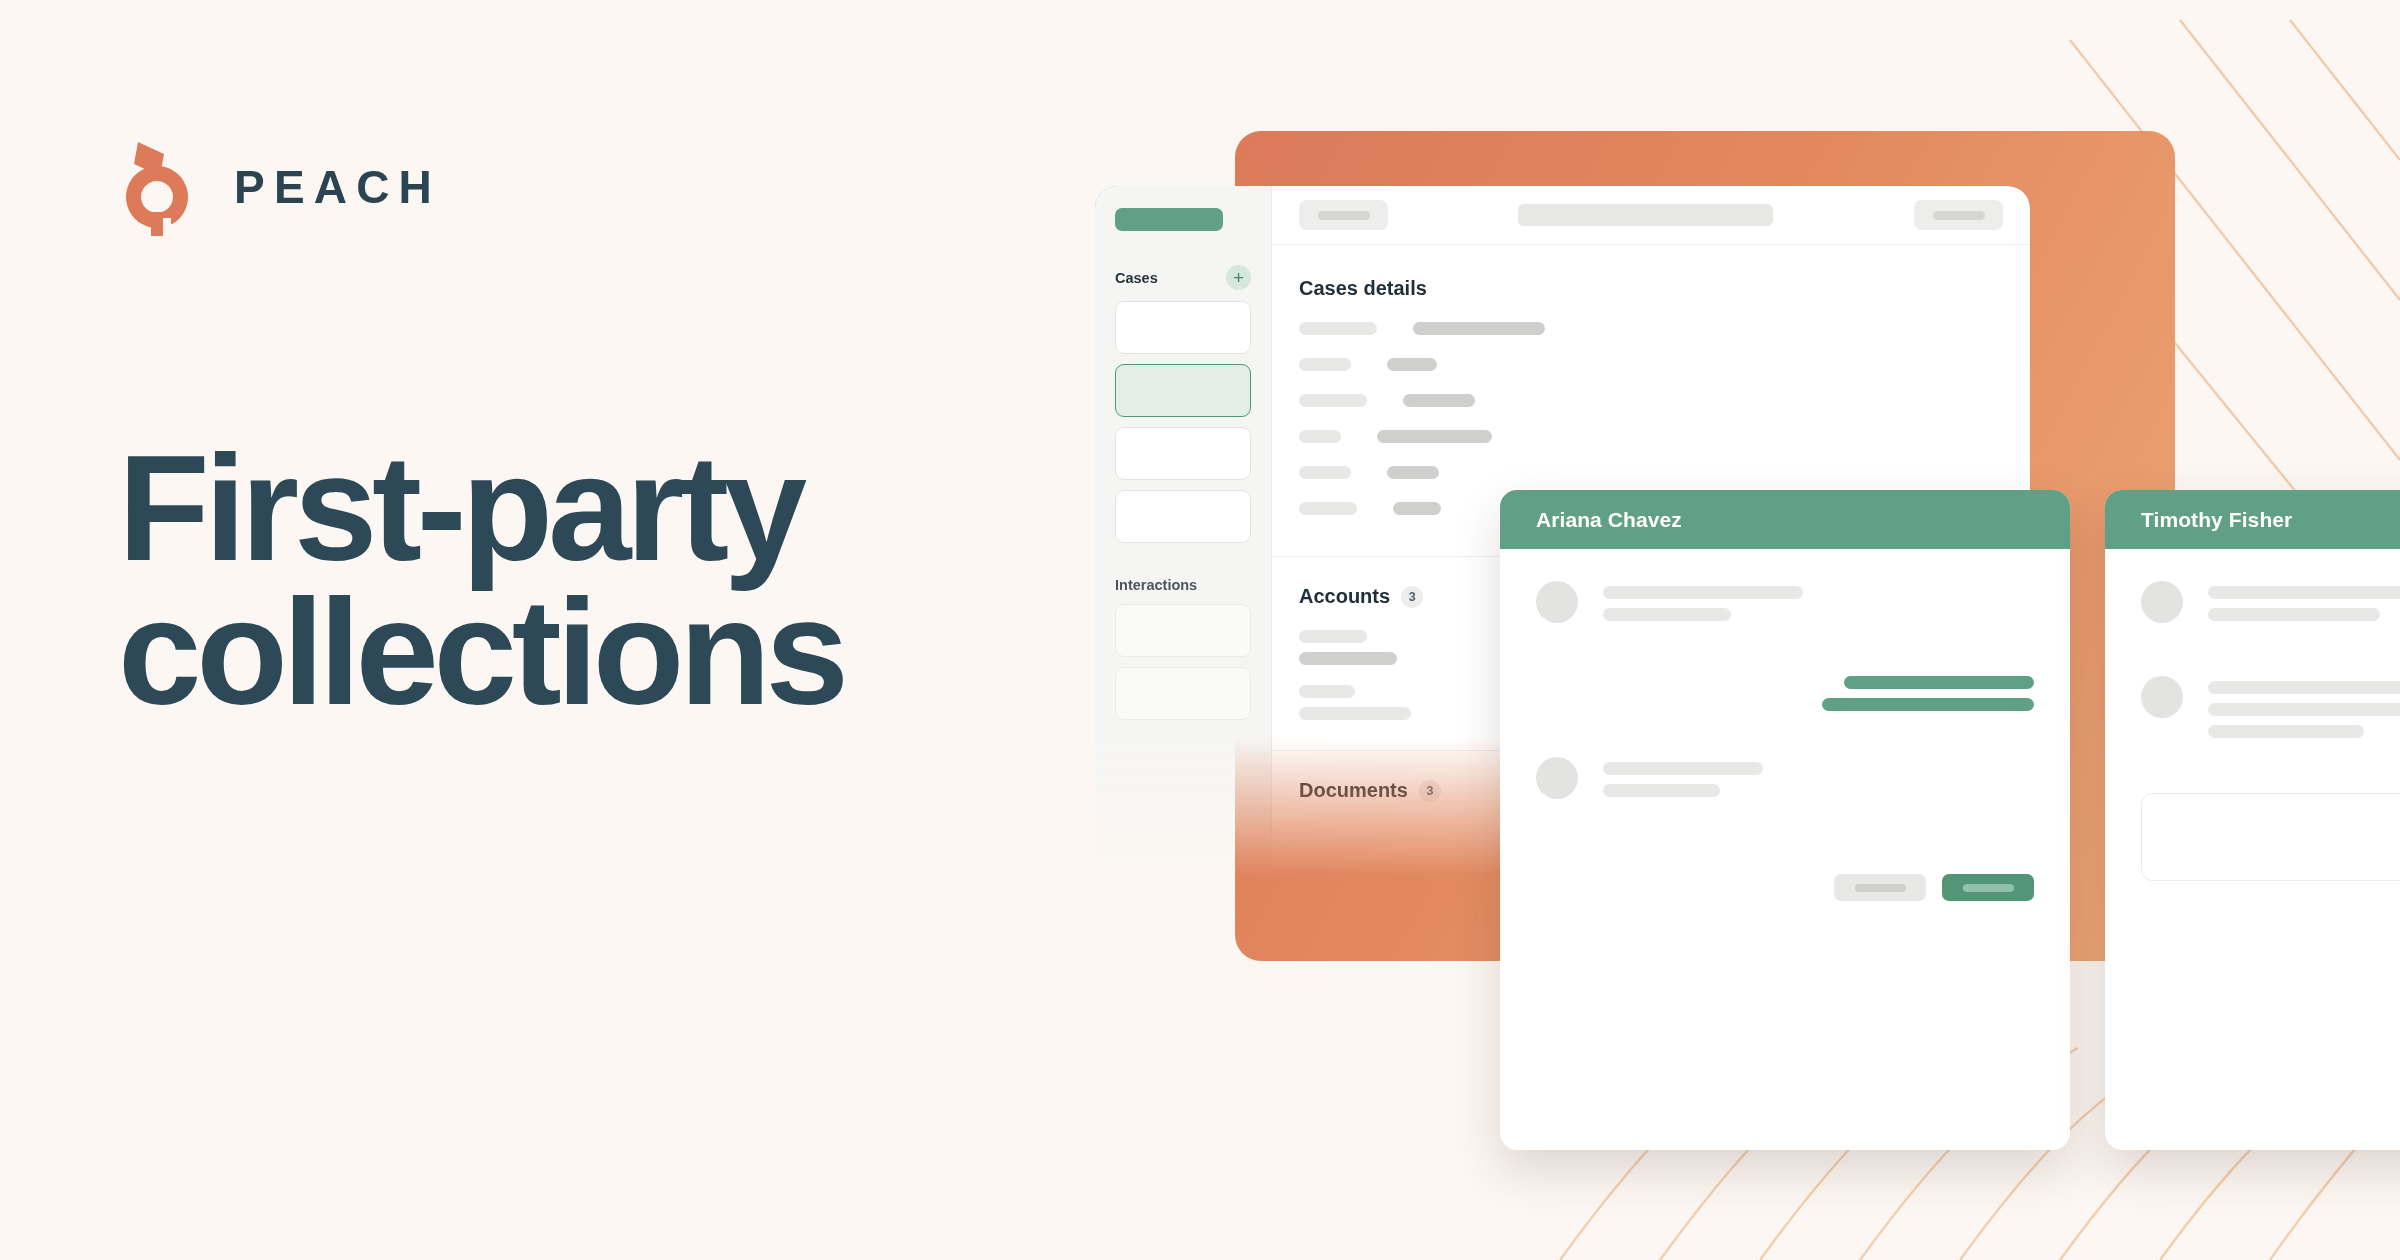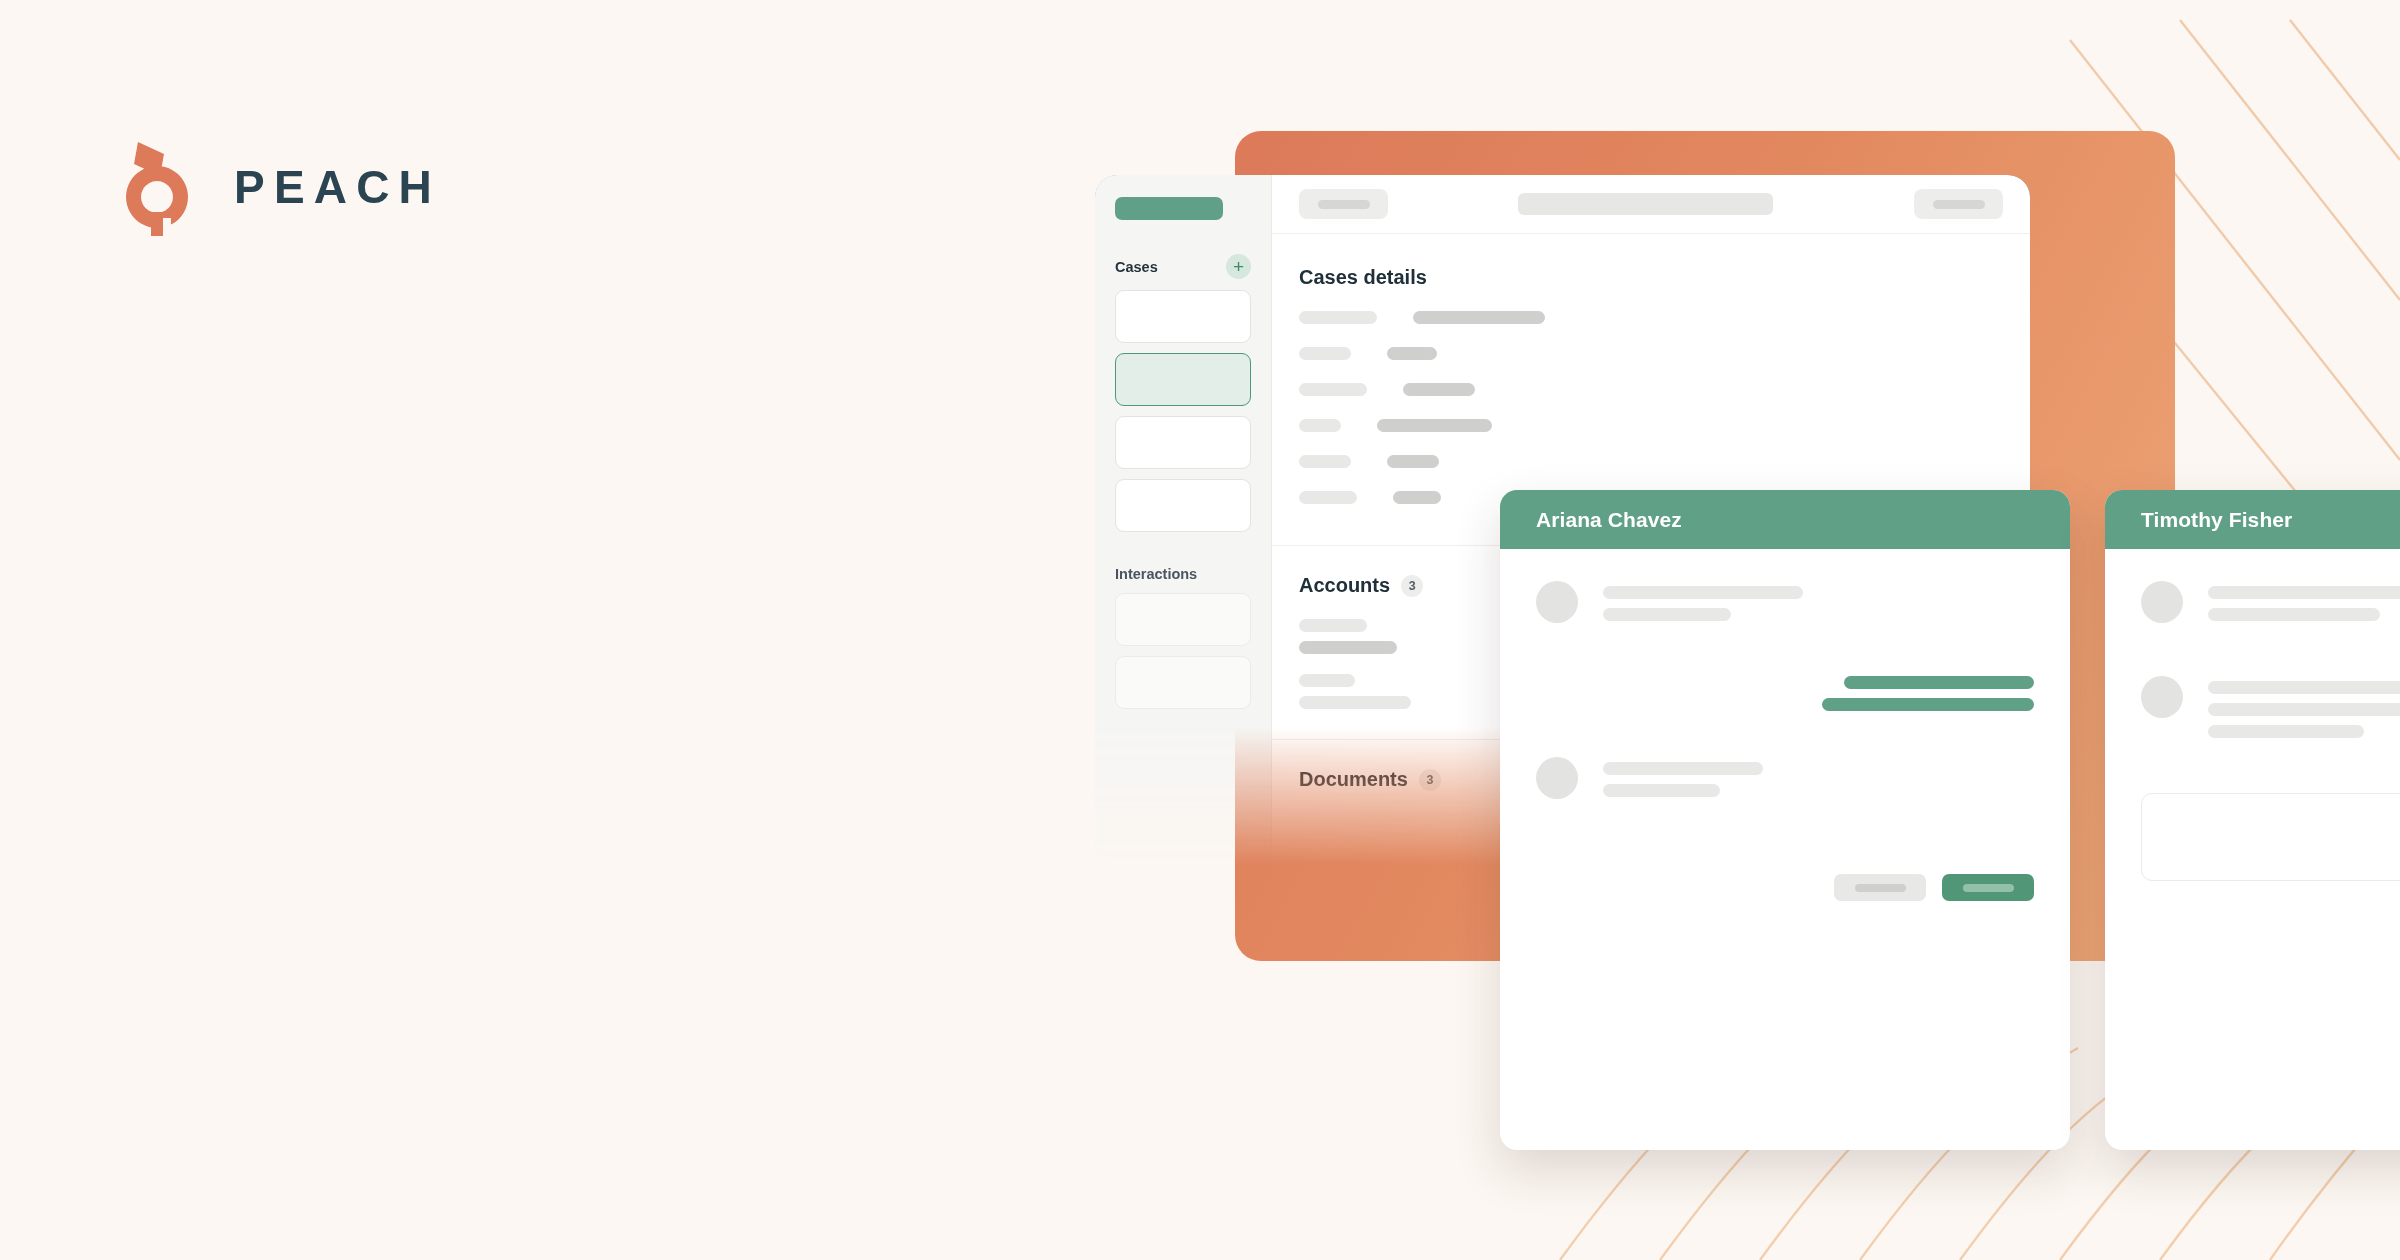--- a/index.html
+++ b/index.html
@@ -35,21 +35,21 @@
 
   
   .orange-panel{
     position:absolute;left:0;top:11px;width:940px;height:830px;
     border-radius:26px;
     background:linear-gradient(118deg,#DC7A5A 0%,#E2885F 42%,#EEA878 100%);
   }
 
   
   .app-window{
-    position:absolute;left:-140px;top:55px;width:935px;height:690px;
+    position:absolute;left:-140px;top:66px;width:935px;height:690px;
     border-radius:22px;background:#3b82f6;
     box-shadow:0 22px 52px rgba(60,40,30,.13);
     overflow:hidden;
     -webkit-mask-image:linear-gradient(to bottom,#000 0,#000 80%,rgba(0,0,0,0) 100%);
     mask-image:linear-gradient(to bottom,#000 0,#000 80%,rgba(0,0,0,0) 100%);
   }
   .app-sidebar{
     position:absolute;left:0;top:0;width:177px;height:100%;
     background:#F5F5F4;border-right:1px solid #EAEAE8;
     padding:22px 20px 0 20px;box-sizing:border-box;
@@ -174,20 +174,24 @@
       <svg width="78" height="96" viewBox="0 0 78 96" xmlns="http://www.w3.org/2000/svg">
         <path d="M20 2 L46 14 L42 36 L16 24 Z" fill="#DD7A59"></path>
         <path d="M39 26 a31 31 0 1 0 0.01 0 Z M39 41 a16 16 0 1 1 -0.01 0 Z" fill="#DD7A59" fill-rule="evenodd"></path>
         <rect x="39" y="78" width="14" height="16" fill="#FCF7F2"></rect>
         <rect x="33" y="72" width="12" height="24" rx="0" fill="#DD7A59"></rect>
       </svg>
     </span>
     <span class="logo-word">PEACH</span>
   </div>
 
+  <h1 class="headline">
+    <span class="l1">First-party</span>
+    <span class="l2">collections</span>
+  </h1>
 
 </div>
 
 <div class="mock">
 
   <div class="orange-panel"></div>
 
   <div class="app-window">
 
     <div class="app-sidebar">

